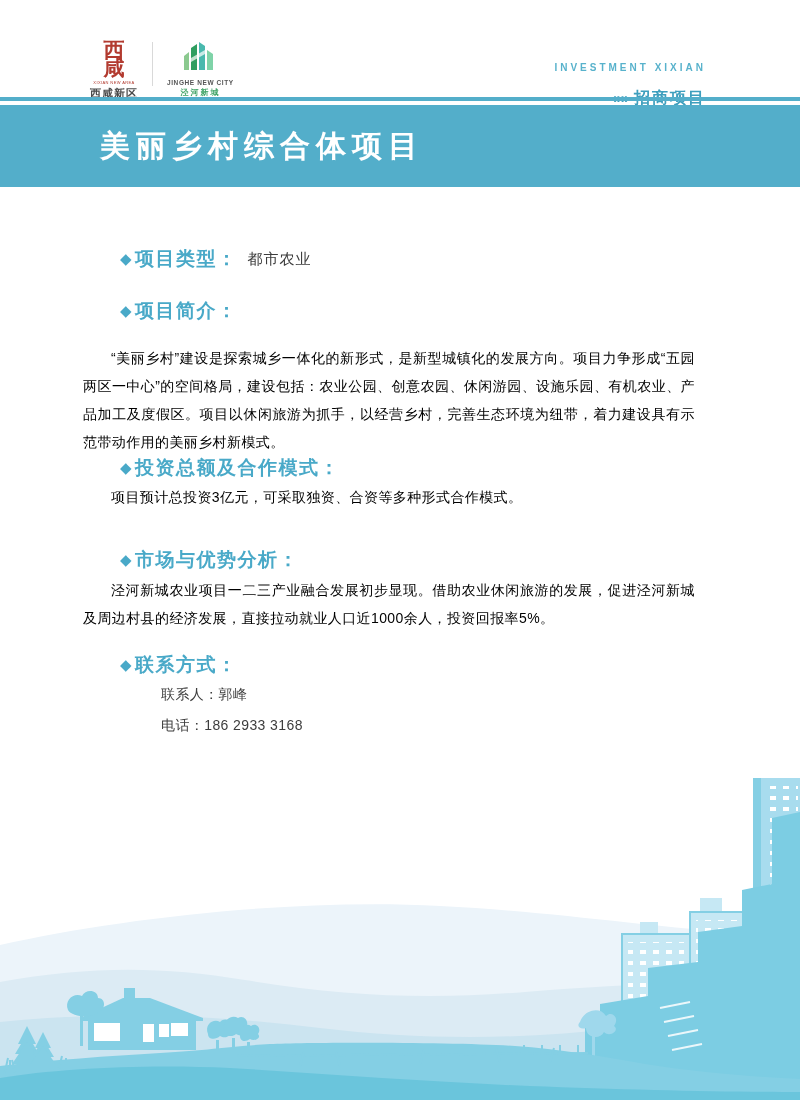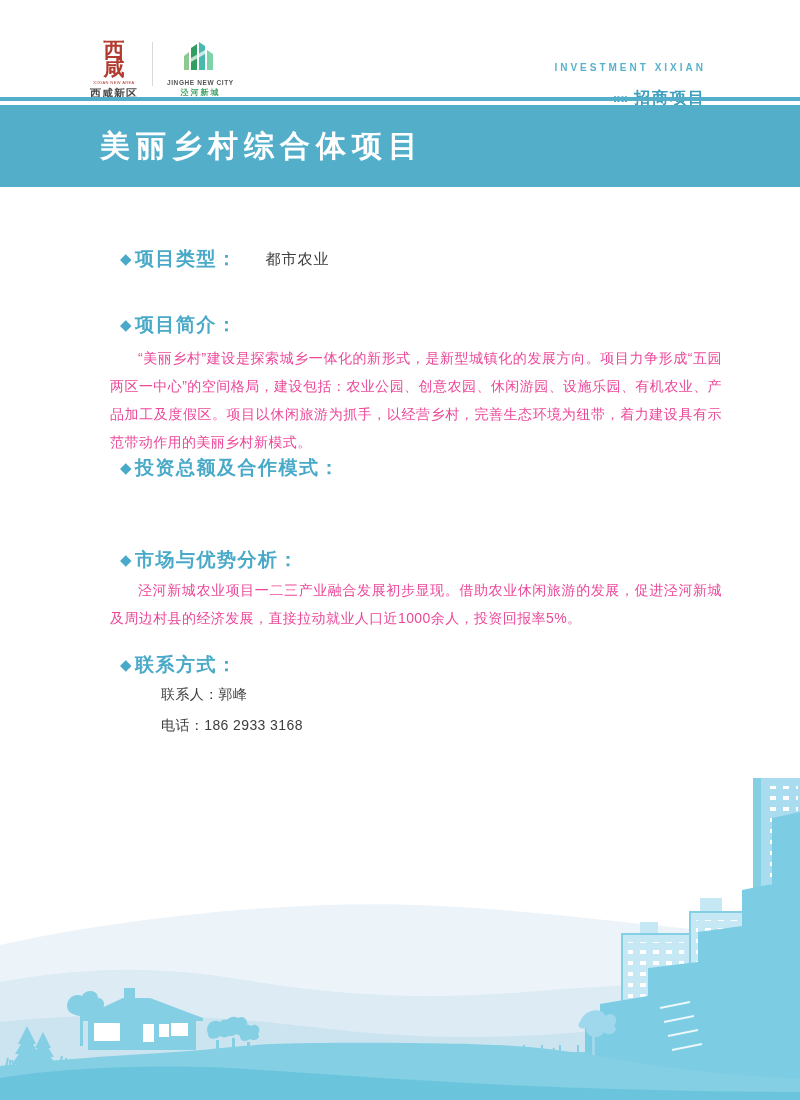--- a/index.html
+++ b/index.html
@@ -29,28 +29,28 @@
   .banner{position:absolute;left:0;top:105px;width:800px;height:82px;background:#53aeca;}
   .banner-title{position:absolute;left:100px;top:0;height:66px;line-height:82px;
                 font-family:"Liberation Serif","DejaVu Serif",serif;font-weight:bold;
                 font-size:30px;color:#ffffff;letter-spacing:6px;}
 
   
   .sec-heading{position:absolute;left:120px;font-family:"Liberation Serif","DejaVu Serif",serif;
                font-weight:bold;font-size:19px;color:#49a9c8;letter-spacing:1.5px;white-space:nowrap;}
   .sec-heading .bullet{font-size:15px;vertical-align:1px;margin-right:2px;}
   .inline-value{font-family:"Liberation Sans","DejaVu Sans",sans-serif;font-weight:normal;
-                font-size:15px;color:#3d3d3d;letter-spacing:1px;margin-left:28px;vertical-align:1px;text-align:center;}
-  .sec-body{position:absolute;left:110px;width:612px;font-size:14px;line-height:28px;
-            letter-spacing:.4px;color:#ec4899;text-align:justify;text-indent:2em;}
+                font-size:15px;color:#3d3d3d;letter-spacing:1px;margin-left:10px;vertical-align:1px;text-align:center;}
+  .sec-body{position:absolute;left:83px;width:612px;font-size:14px;line-height:28px;
+            letter-spacing:.4px;color:#000000;text-align:justify;text-indent:2em;}
   .contact-lines{position:absolute;left:121px;font-size:14px;color:#3d3d3d;letter-spacing:.4px;}
   .contact-lines div{margin-bottom:12.5px;white-space:nowrap;}
 
   .pos-type{top:246px;}
-  .pos-intro-h{top:312px;}
+  .pos-intro-h{top:298px;}
   .pos-intro-b{top:344px;}
   .pos-invest-h{top:455px;}
   .pos-invest-b{top:483px;}
   .pos-market-h{top:547px;}
   .pos-market-b{top:576px;}
   .pos-contact-h{top:652px;}
   .pos-contact-b{top:686px;margin-left:40px;}
 
   
   .landscape{position:absolute;left:0;bottom:0;width:800px;height:340px;display:block;}
@@ -100,20 +100,21 @@
   </div>
 
   <div class="sec-heading pos-intro-h">
     <span class="bullet">◆</span><span>项目简介：</span>
   </div>
   <div class="sec-body pos-intro-b">“美丽乡村”建设是探索城乡一体化的新形式，是新型城镇化的发展方向。项目力争形成“五园两区一中心”的空间格局，建设包括：农业公园、创意农园、休闲游园、设施乐园、有机农业、产品加工及度假区。项目以休闲旅游为抓手，以经营乡村，完善生态环境为纽带，着力建设具有示范带动作用的美丽乡村新模式。</div>
 
   <div class="sec-heading pos-invest-h">
     <span class="bullet">◆</span><span>投资总额及合作模式：</span>
   </div>
+  <div class="sec-body pos-invest-b">项目预计总投资3亿元，可采取独资、合资等多种形式合作模式。</div>
 
   <div class="sec-heading pos-market-h">
     <span class="bullet">◆</span><span>市场与优势分析：</span>
   </div>
   <div class="sec-body pos-market-b">泾河新城农业项目一二三产业融合发展初步显现。借助农业休闲旅游的发展，促进泾河新城及周边村县的经济发展，直接拉动就业人口近1000余人，投资回报率5%。</div>
 
   <div class="sec-heading pos-contact-h">
     <span class="bullet">◆</span><span>联系方式：</span>
   </div>
   <div class="contact-lines pos-contact-b">

